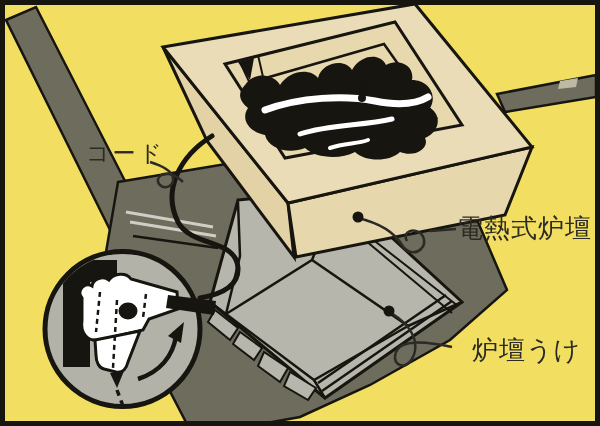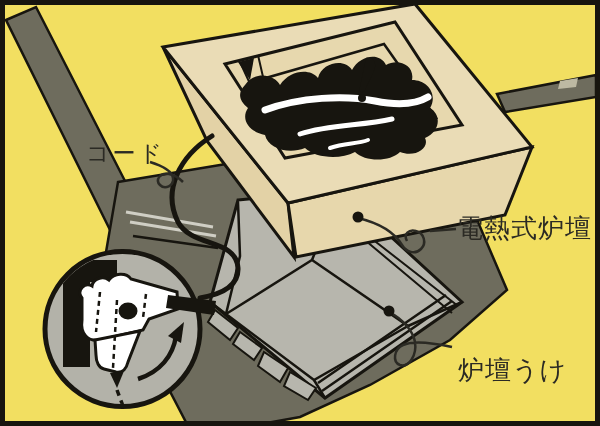--- a/index.html
+++ b/index.html
@@ -20,21 +20,21 @@
     background:var(--yellow);
     font-family:"Liberation Sans","DejaVu Sans",sans-serif;
   }
   #stage svg{position:absolute;left:0;top:0;}
   .label{
     position:absolute;color:var(--label);
     line-height:1;white-space:nowrap;user-select:none;
   }
   .label-cord{left:86px;top:142px;font-size:23px;letter-spacing:3px;}
   .label-denetsu{left:457px;top:215px;font-size:26px;letter-spacing:1px;}
-  .label-rodan{left:458px;top:337px;font-size:26px;letter-spacing:1px;margin-top:20px;}
+  .label-rodan{left:472px;top:337px;font-size:26px;letter-spacing:1px;}
 </style>
 </head>
 <body>
 
 <div id="stage">
   <svg width="600" height="426" viewBox="0 0 600 426">
 
     <rect x="0" y="0" width="600" height="426" fill="var(--yellow)"></rect>
 
     <polygon points="6,20 36,7 147,224 114,238" fill="var(--dark)" stroke="var(--ink)" stroke-width="2.5"></polygon>

